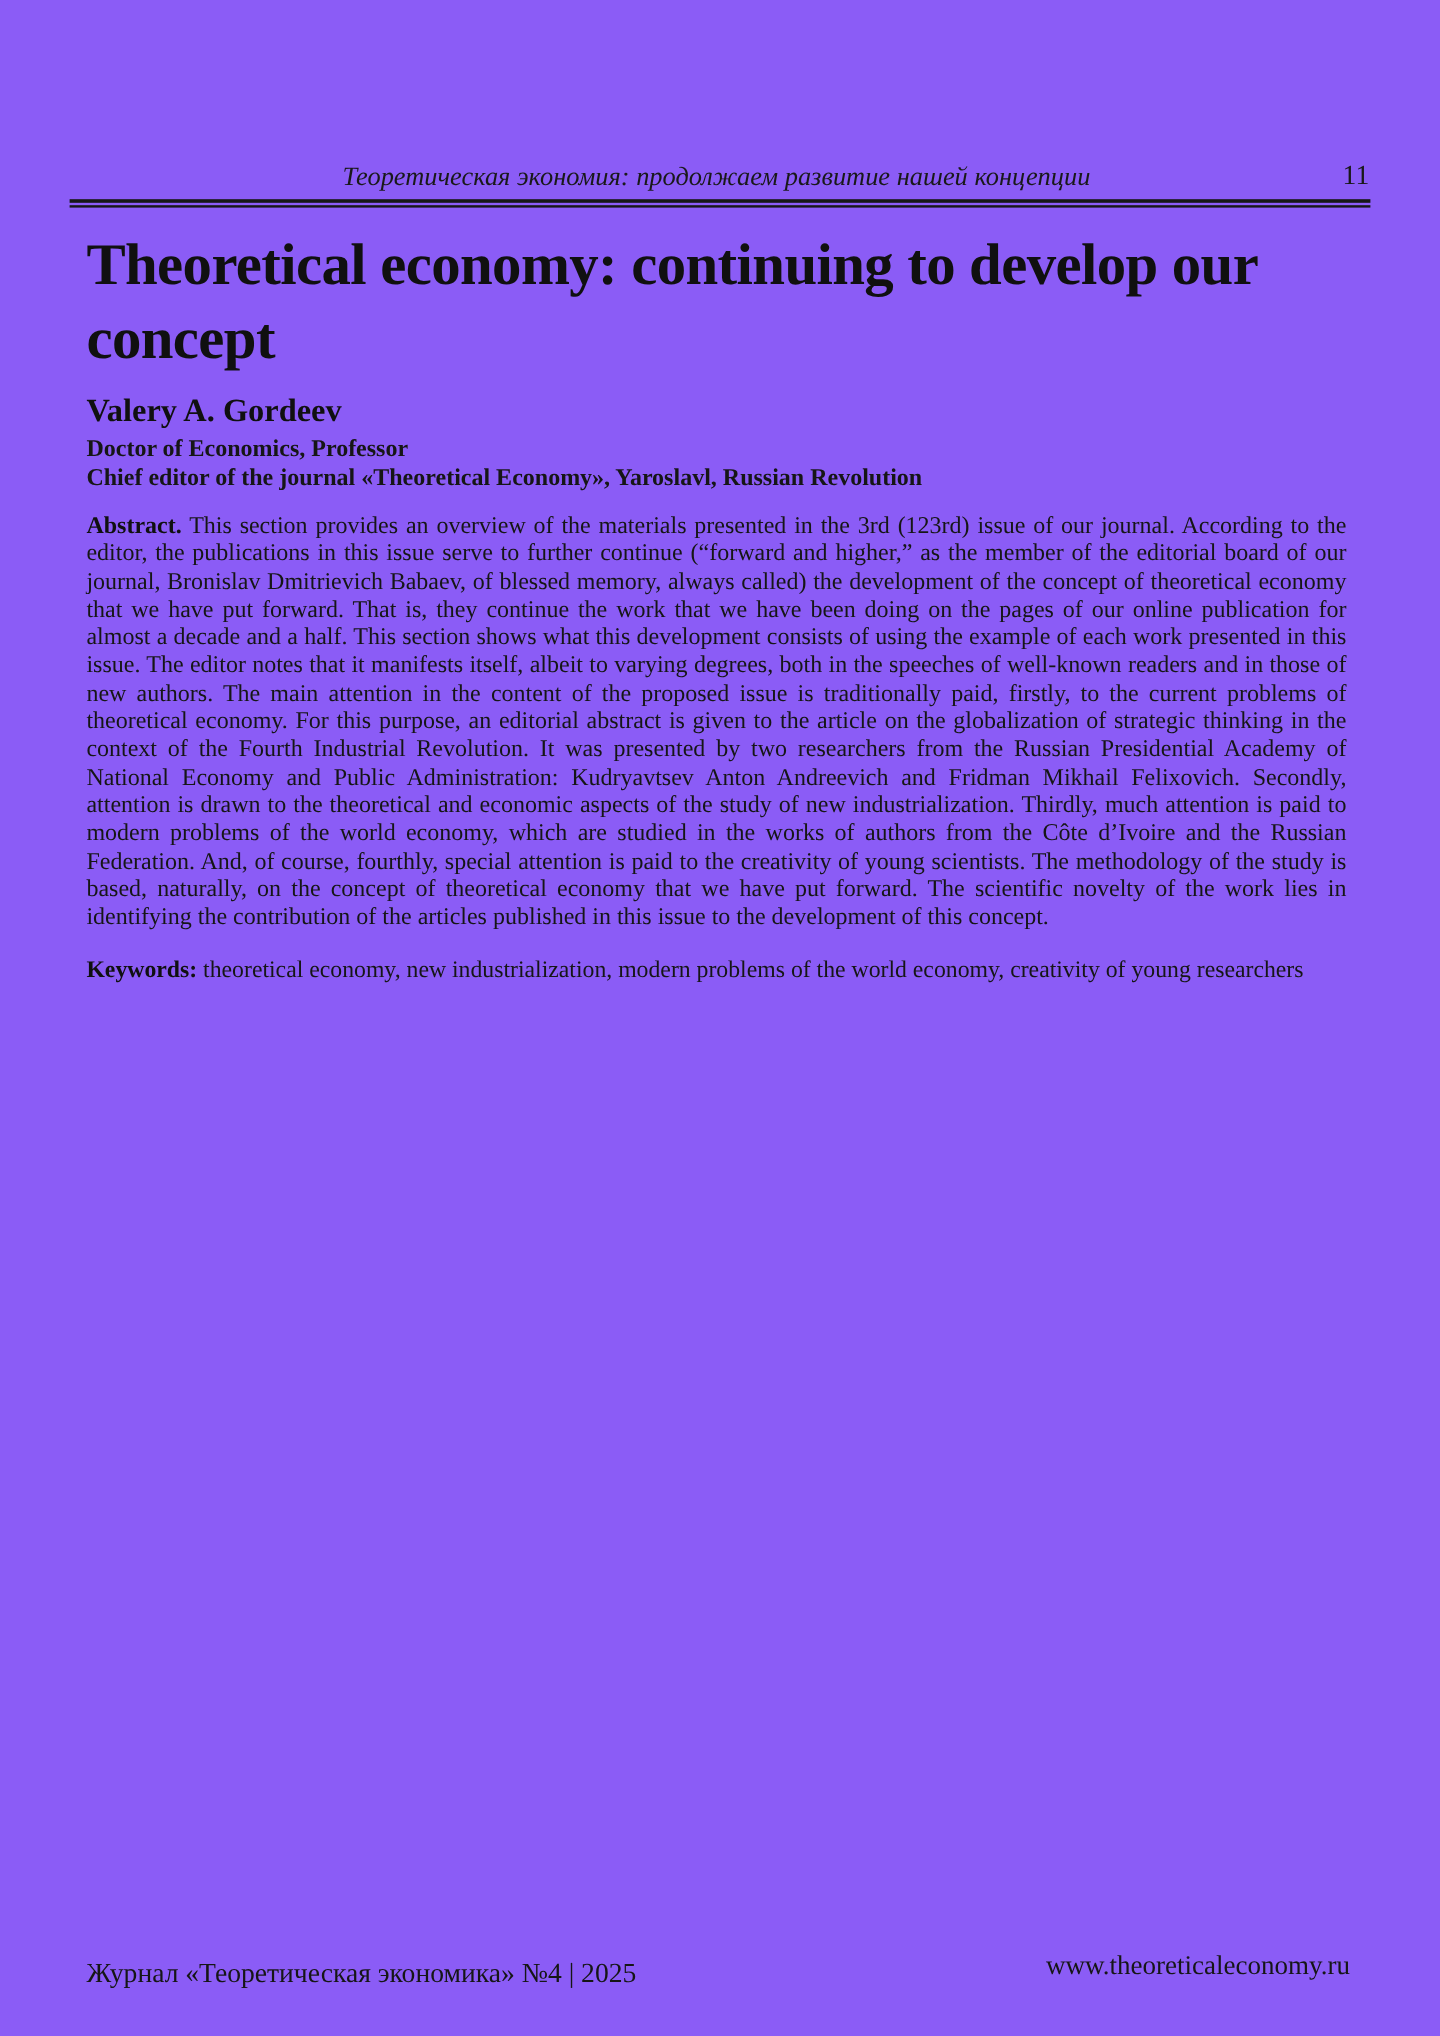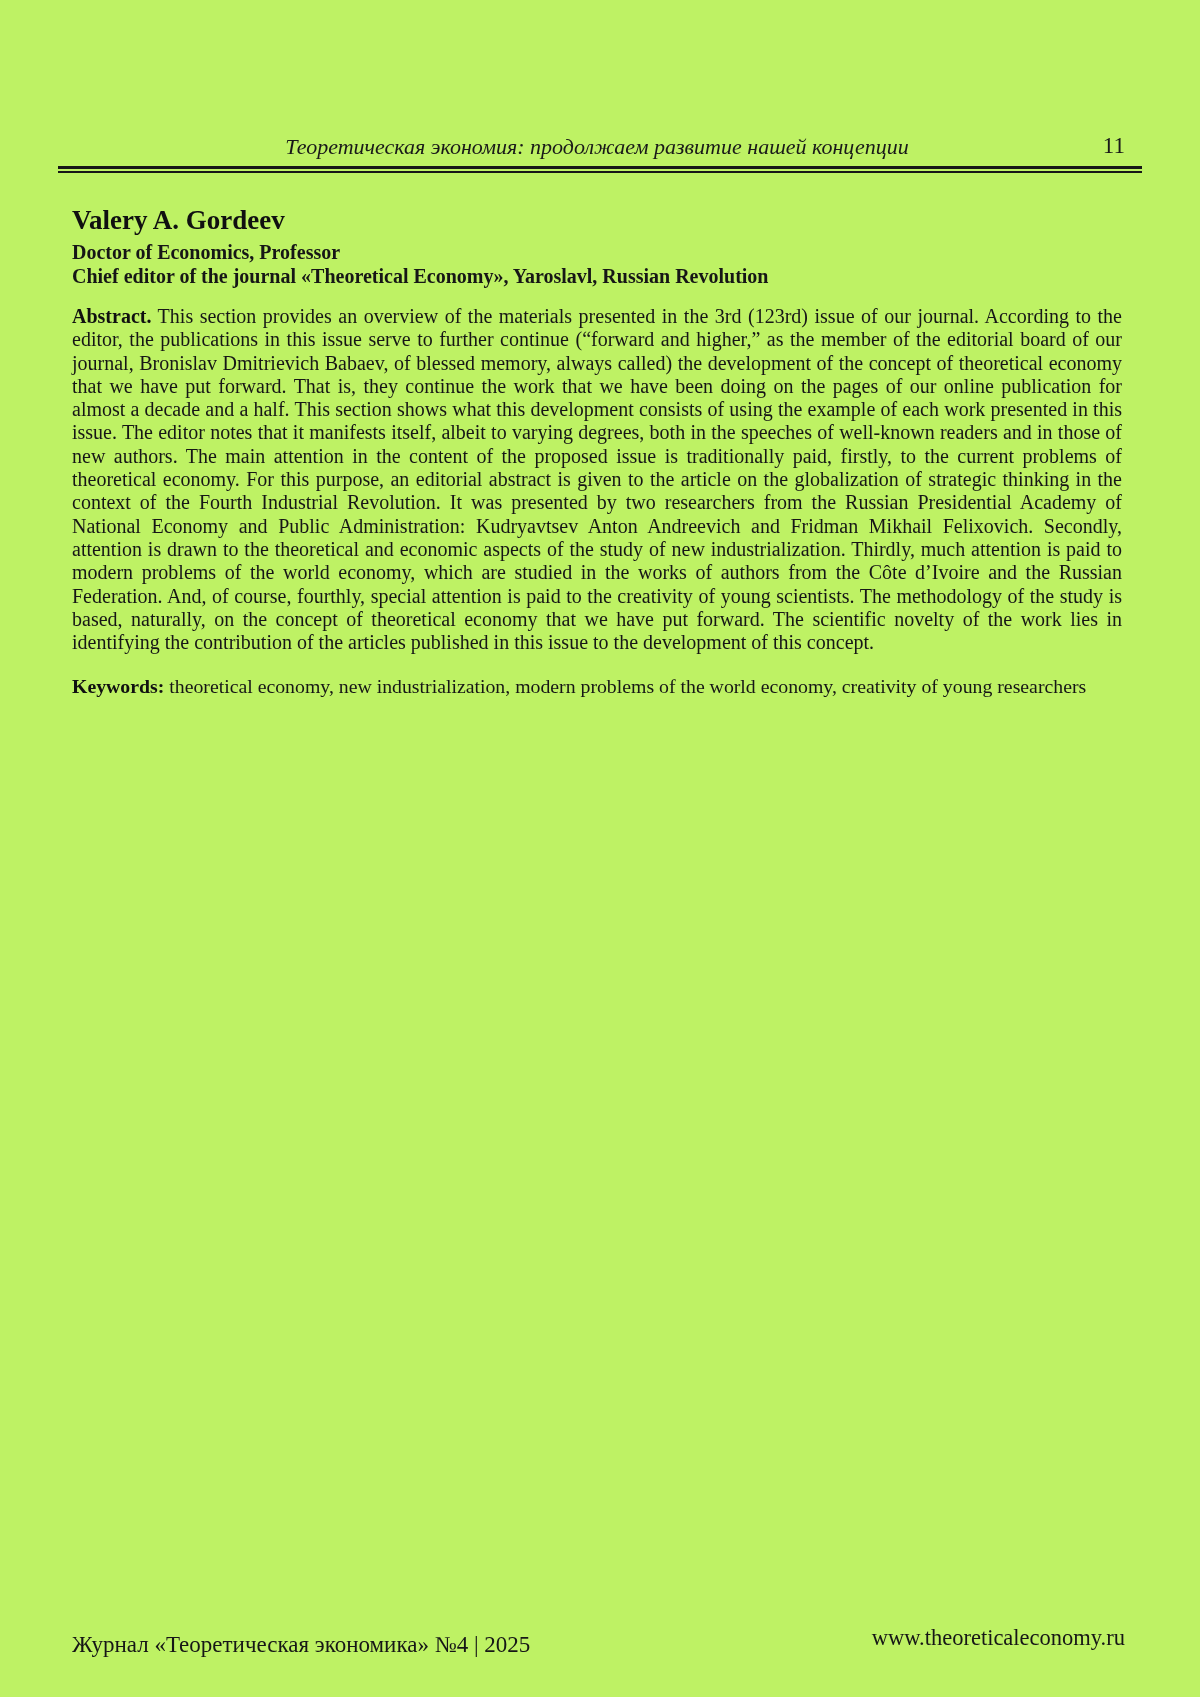--- a/index.html
+++ b/index.html
@@ -4,41 +4,41 @@
 <style>
   html, body {
     margin: 0;
     padding: 0;
     background: #ffffff;
   }
   .page {
     position: relative;
     width: 1200px;
     height: 1697px;
-    background: #bef264;
+    background: #8b5cf6;
     font-family: "Liberation Serif", "DejaVu Serif", serif;
     color: #141414;
     overflow: hidden;
   }
   
   .running-head {
     position: absolute;
     top: 134px;
     left: 72px;
     width: 1050px;
     text-align: center;
     font-style: italic;
     font-size: 22px;
     line-height: 26px;
     color: #191919;
   }
   .page-number {
     position: absolute;
     top: 132px;
-    right: 75px;
+    right: 59px;
     font-size: 23px;
     line-height: 27px;
     color: #191919;
   }
   .double-rule {
     position: absolute;
     top: 166px;
     left: 58px;
     width: 1084px;
     height: 2px;
@@ -119,20 +119,21 @@
 <div class="page">
 
   <div class="running-head">Теоретическая экономия: продолжаем развитие нашей концепции</div>
 
   <div class="page-number">11</div>
 
   <div class="double-rule"></div>
 
   <div class="content">
 
+    <h1 class="article-title">Theoretical economy: continuing to develop our concept</h1>
 
     <div class="author-name">Valery A. Gordeev</div>
 
     <div class="author-meta">
       <div>Doctor of Economics, Professor</div>
       <div>Chief editor of the journal «Theoretical Economy», Yaroslavl, Russian Revolution</div>
     </div>
 
     <p class="abstract"><span class="label">Abstract.</span><span> This section provides an overview of the materials presented in the 3rd (123rd) issue of our journal. According to the editor, the publications in this issue serve to further continue (“forward and higher,” as the member of the editorial board of our journal, Bronislav Dmitrievich Babaev, of blessed memory, always called) the development of the concept of theoretical economy that we have put forward. That is, they continue the work that we have been doing on the pages of our online publication for almost a decade and a half. This section shows what this development consists of using the example of each work presented in this issue. The editor notes that it manifests itself, albeit to varying degrees, both in the speeches of well-known readers and in those of new authors. The main attention in the content of the proposed issue is traditionally paid, firstly, to the current problems of theoretical economy. For this purpose, an editorial abstract is given to the article on the globalization of strategic thinking in the context of the Fourth Industrial Revolution. It was presented by two researchers from the Russian Presidential Academy of National Economy and Public Administration: Kudryavtsev Anton Andreevich and Fridman Mikhail Felixovich. Secondly, attention is drawn to the theoretical and economic aspects of the study of new industrialization. Thirdly, much attention is paid to modern problems of the world economy, which are studied in the works of authors from the Côte d’Ivoire and the Russian Federation. And, of course, fourthly, special attention is paid to the creativity of young scientists. The methodology of the study is based, naturally, on the concept of theoretical economy that we have put forward. The scientific novelty of the work lies in identifying the contribution of the articles published in this issue to the development of this concept.</span></p>
 

